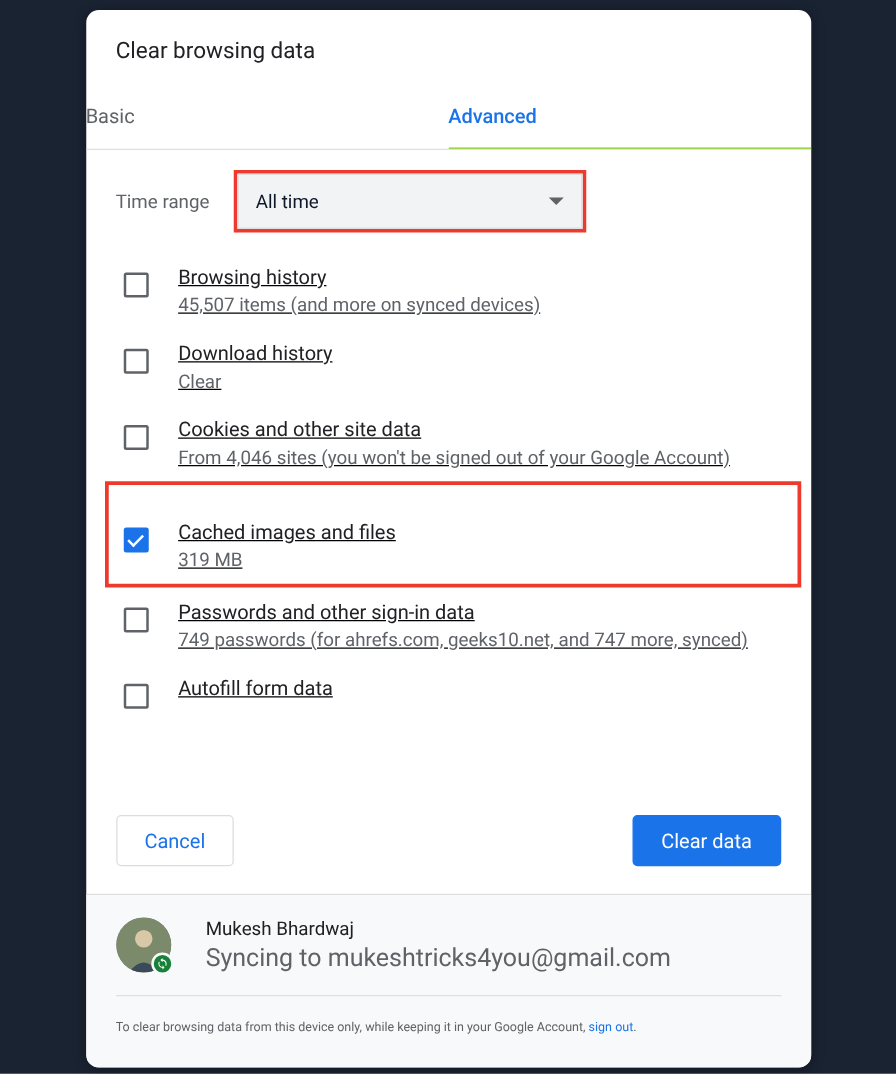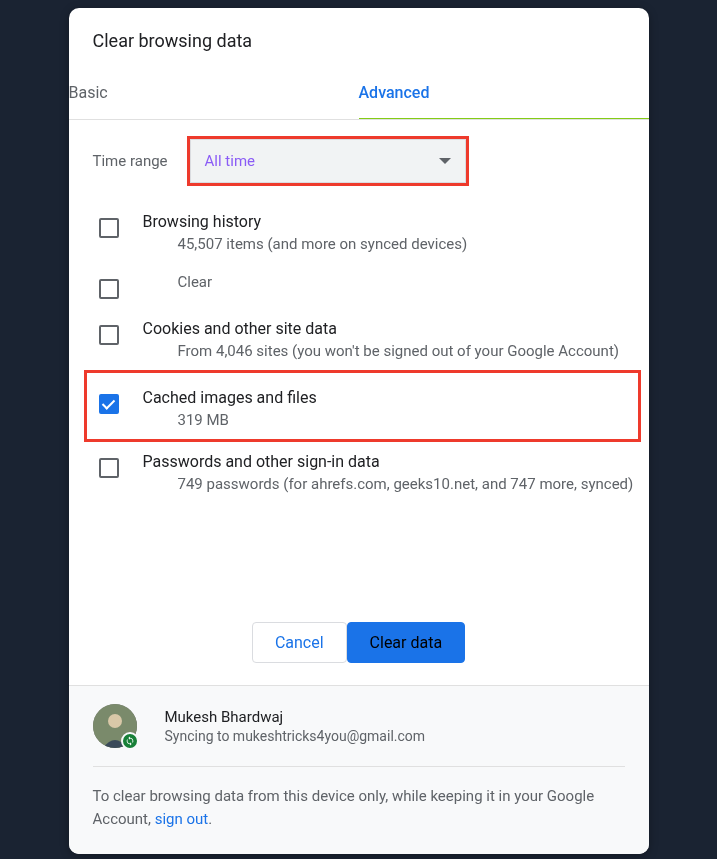--- a/index.html
+++ b/index.html
@@ -70,39 +70,39 @@
     .select {
       width: 276px;
       height: 44px;
       border: 1px solid #dadce0;
       background: #f1f3f4;
       display: flex;
       align-items: center;
       justify-content: space-between;
       padding: 0 14px;
       font-size: 15px;
-      color: #8b5cf6;
+      color: #0f172a;
     }
     .chevron-down {
       width: 0; height: 0;
       border-left: 6px solid transparent;
       border-right: 6px solid transparent;
       border-top: 6px solid #5f6368;
     }
     .option-item {
       display: flex;
       align-items: flex-start;
       padding: 10px 6px 10px 6px;
       gap: 24px;
     }
     .option-item.highlight {
       border: 3px solid #ee3a2c;
       margin-left: -9px;
       padding-left: 12px;
-      padding-top: 15px;
+      padding-top: 28px;
       padding-bottom: 10px;
     }
     .checkbox {
       width: 20px; height: 20px;
       border: 2px solid #5f6368;
       border-radius: 2px;
       flex-shrink: 0;
       margin-top: 6px;
       display: flex;
       align-items: center;
@@ -113,46 +113,46 @@
       border-color: #1a73e8;
     }
     .checkbox.checked::after {
       content: '';
       width: 5px; height: 10px;
       border: solid white;
       border-width: 0 2.5px 2.5px 0;
       transform: rotate(45deg);
       margin-top: -2px;
     }
-    .option-texts { flex: 1; }
+    .option-texts { flex: 1; text-decoration: underline; }
     .option-title { font-size: 16px; color: #202124; margin-bottom: 4px; }
-    .option-sub { font-size: 15px; color: #5f6368; margin-left: 35px; }
+    .option-sub { font-size: 15px; color: #5f6368; }
     .button-row {
       display: flex;
-      justify-content: center;
+      justify-content: space-between;
       gap: 0;
       padding: 24px 24px 22px;
       border-bottom: 1px solid #e0e0e0;
     }
     .btn {
       padding: 10px 22px;
       font-size: 16px;
       border-radius: 4px;
       cursor: pointer;
       font-family: inherit;
     }
     .btn-cancel {
       background: #fff;
       border: 1px solid #dadce0;
       color: #1a73e8;
     }
     .btn-primary {
       background: #1a73e8;
       border: 1px solid #1a73e8;
-      color: #000000;
+      color: #ffffff;
     }
     .footer {
       background: #f8f9fa;
       padding: 0 24px 24px;
     }
     .sync-row {
       display: flex;
       align-items: center;
       gap: 28px;
       padding: 18px 0;
@@ -172,23 +172,23 @@
       bottom: -2px; right: -2px;
       width: 18px; height: 18px;
       border-radius: 50%;
       background: #188038;
       border: 2px solid #f8f9fa;
       display: flex; align-items: center; justify-content: center;
     }
     .sync-badge svg { width: 10px; height: 10px; }
     .sync-texts { }
     .sync-name { font-size: 15px; color: #202124; margin-bottom: 2px; }
-    .sync-email { font-size: 14px; color: #5f6368; }
+    .sync-email { font-size: 20px; color: #5f6368; }
     .footer-note {
-      font-size: 15px;
+      font-size: 10px;
       color: #5f6368;
       padding-top: 18px;
       line-height: 1.5;
     }
     .link { color: #1a73e8; cursor: pointer; }
   </style>
 </head>
 <body>
 
 <div class="dialog">
@@ -215,20 +215,21 @@
       <div class="checkbox"></div>
       <div class="option-texts">
         <div class="option-title">Browsing history</div>
         <div class="option-sub">45,507 items (and more on synced devices)</div>
       </div>
     </div>
 
     <div class="option-item">
       <div class="checkbox"></div>
       <div class="option-texts">
+        <div class="option-title">Download history</div>
         <div class="option-sub">Clear</div>
       </div>
     </div>
 
     <div class="option-item">
       <div class="checkbox"></div>
       <div class="option-texts">
         <div class="option-title">Cookies and other site data</div>
         <div class="option-sub">From 4,046 sites (you won't be signed out of your Google Account)</div>
       </div>
@@ -243,20 +244,26 @@
     </div>
 
     <div class="option-item">
       <div class="checkbox"></div>
       <div class="option-texts">
         <div class="option-title">Passwords and other sign-in data</div>
         <div class="option-sub">749 passwords (for ahrefs.com, geeks10.net, and 747 more, synced)</div>
       </div>
     </div>
 
+    <div class="option-item">
+      <div class="checkbox"></div>
+      <div class="option-texts">
+        <div class="option-title">Autofill form data</div>
+      </div>
+    </div>
   </div>
 
   <div class="button-row">
     <button class="btn btn-cancel">Cancel</button>
     <button class="btn btn-primary">Clear data</button>
   </div>
 
   <div class="footer">
     <div class="sync-row">
       <div class="avatar-wrap">

